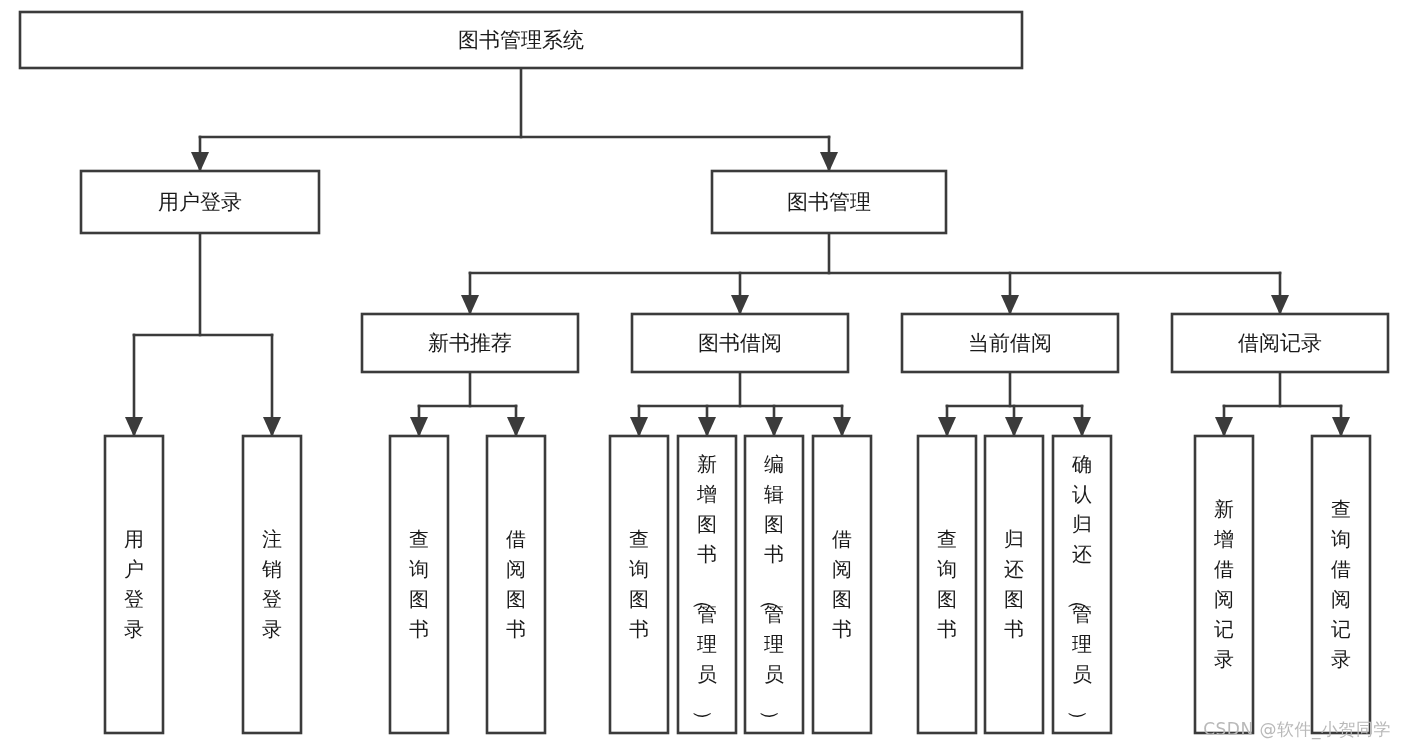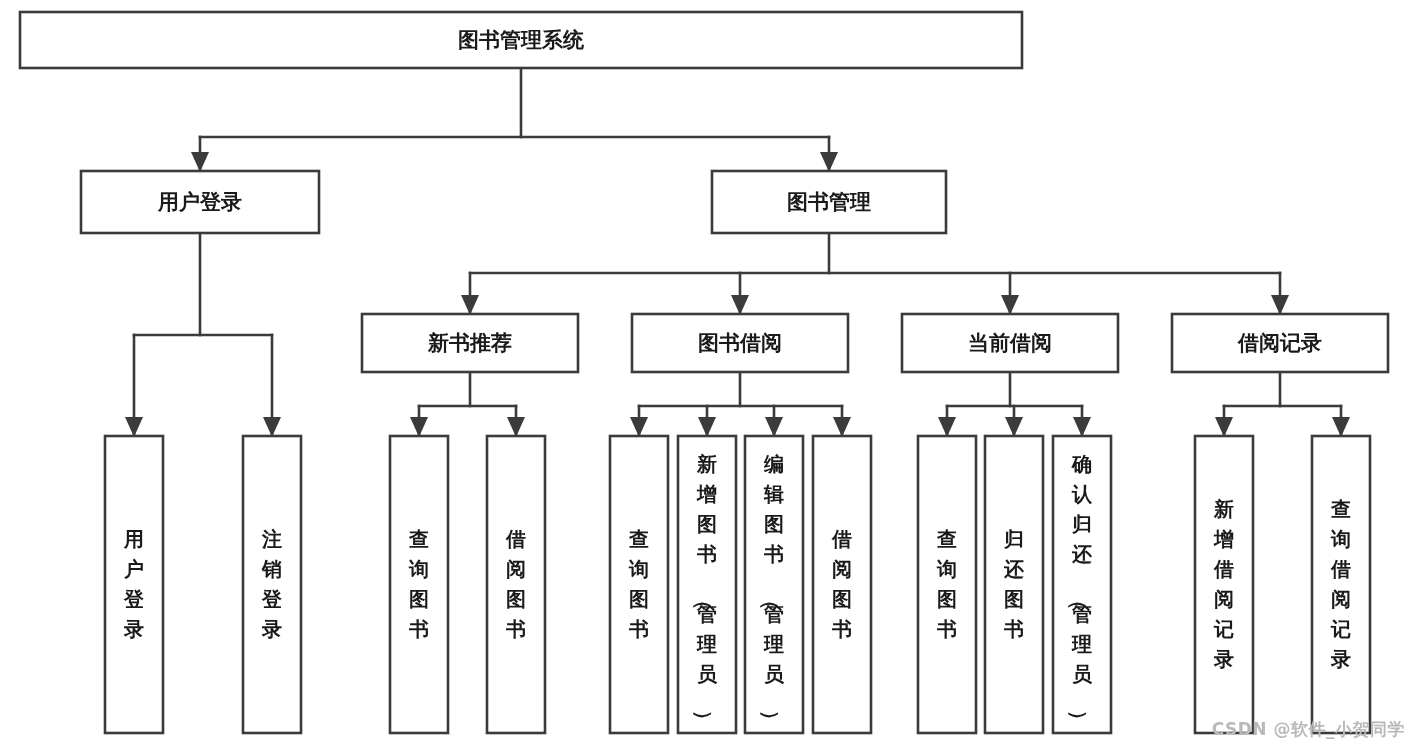--- a/index.html
+++ b/index.html
@@ -1,38 +1,38 @@
 <!DOCTYPE html>
 <html><head>
 <meta charset="utf-8">
 <style>
   html,body{margin:0;padding:0;background:#ffffff;}
   body{
     width:1405px;height:747px;overflow:hidden;
     font-family:"DejaVu Sans","Liberation Sans",sans-serif;
     color:#1a1a1a;
   }
-  #diagram-root{position:relative;width:1405px;height:747px;font-weight:bold;}
+  #diagram-root{position:relative;width:1405px;height:747px;}
   svg#tree-svg{position:absolute;left:0;top:0;width:1405px;height:747px;display:block;}
 
   .node-box{fill:#ffffff;stroke:#3b3b3b;stroke-width:2.6;}
   .conn{fill:none;stroke:#3b3b3b;stroke-width:2.6;stroke-linecap:square;}
   .arrow-head{fill:#3b3b3b;stroke:none;}
 
   .node-label{
     font-family:"DejaVu Sans","Liberation Sans",sans-serif;
     fill:#1a1a1a;
     dominant-baseline:middle;
   }
   .label-h{font-size:21px;text-anchor:middle;}
   .label-v{font-size:20px;text-anchor:middle;}
 
   .watermark{
     position:absolute;
-    right:0;bottom:6px;
+    right:14px;bottom:6px;
     font-size:17px;
     color:#b9b9b9;
     letter-spacing:0.5px;
     white-space:nowrap;
     pointer-events:none;
     font-family:"DejaVu Sans","Liberation Sans",sans-serif;
   }
 </style>
 </head>
 <body>

